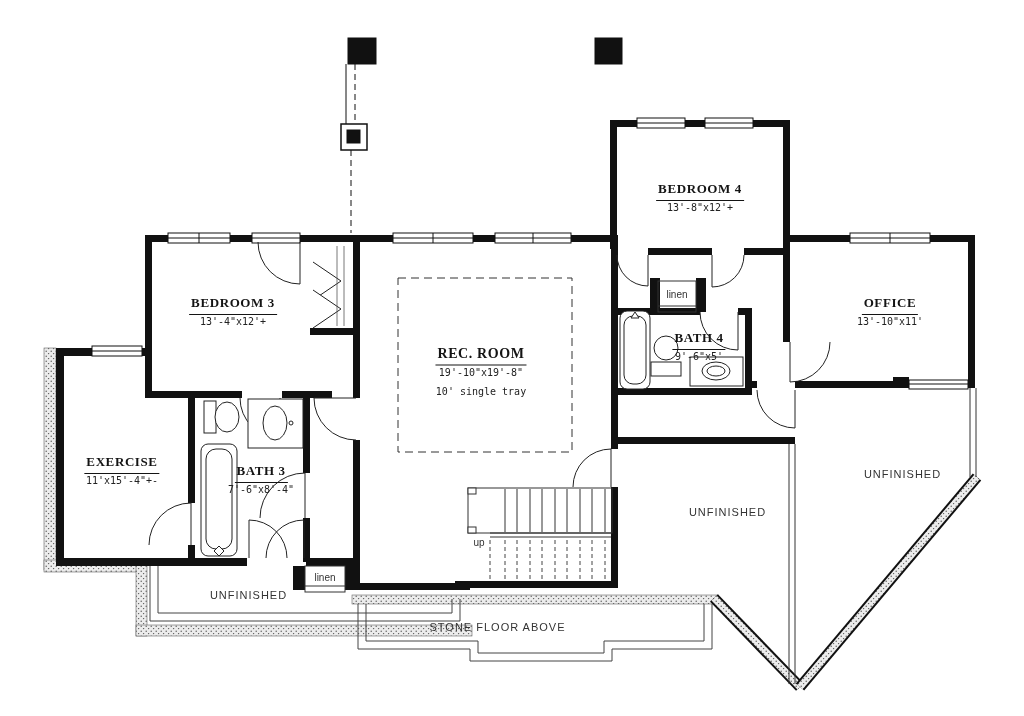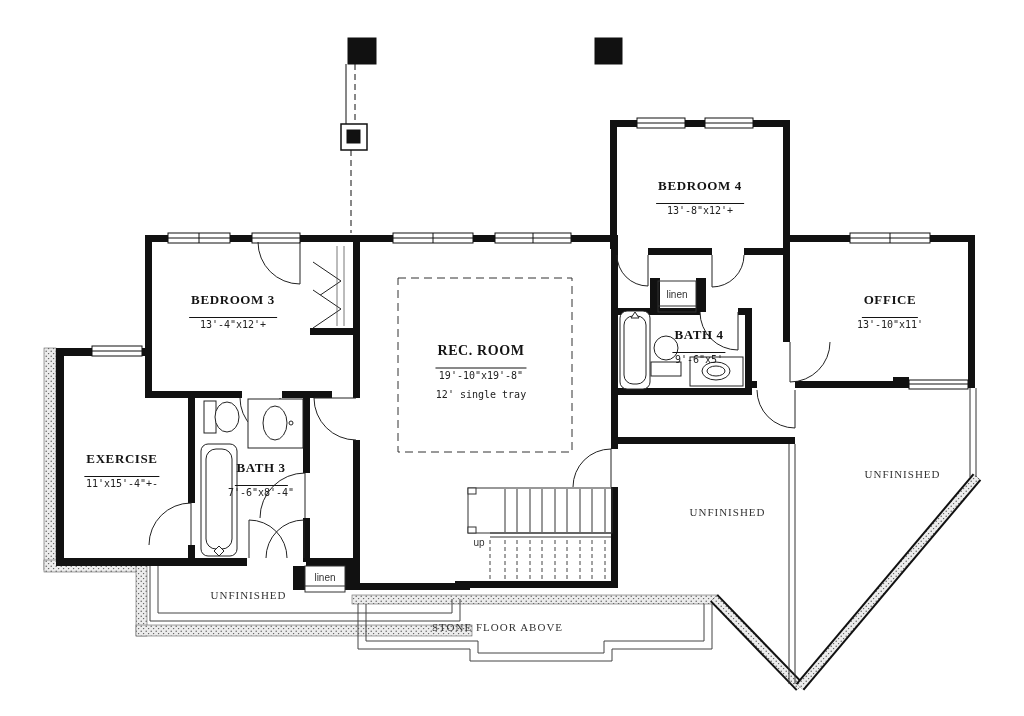--- a/index.html
+++ b/index.html
@@ -1,25 +1,25 @@
 <!DOCTYPE html>
 <html><head>
 <meta charset="utf-8">
 <style>
   html,body{margin:0;padding:0;background:#ffffff;}
   .plan-canvas{position:relative;width:1024px;height:716px;background:#fff;overflow:hidden;
     font-family:"Liberation Sans",sans-serif;}
   .plan-canvas svg{position:absolute;left:0;top:0;}
   .lbl{position:absolute;transform:translate(-50%,-50%);text-align:center;color:#141414;white-space:nowrap;}
   .rname{display:inline-block;font-family:"Liberation Serif",serif;font-weight:bold;font-size:13px;
-    letter-spacing:0.6px;border-bottom:1.5px solid #141414;padding:0 2px 9px 2px;}
+    letter-spacing:0.6px;border-bottom:1.5px solid #141414;padding:0 2px 3px 2px;}
   .rname-lg{font-size:14px;}
   .rdims{font-family:"DejaVu Sans Mono",monospace;font-size:10px;margin-top:1px;letter-spacing:0px;color:#222;}
   .rnote{font-family:"DejaVu Sans Mono",monospace;font-size:10px;margin-top:8px;color:#222;}
-  .area{font-family:Liberation Serif, serif;font-size:11px;letter-spacing:1px;color:#333;padding-left:41px;}
+  .area{font-family:Liberation Sans, sans-serif;font-size:11px;letter-spacing:1px;color:#333;padding-left:41px;}
   .tiny{font-family:Liberation Sans, sans-serif;font-size:10px;color:#333;letter-spacing:0px;}
 </style>
 </head>
 <body>
 
 <div class="plan-canvas">
 
 <svg width="1024" height="716" viewBox="0 0 1024 716">
   <defs>
     <pattern id="stip" width="5" height="5" patternUnits="userSpaceOnUse">
@@ -308,21 +308,21 @@
   </div>
 
   <div class="lbl" style="left:261px;top:478px">
     <div class="rname">BATH 3</div>
     <div class="rdims">7'-6"x8'-4"</div>
   </div>
 
   <div class="lbl" style="left:481px;top:370px">
     <div class="rname rname-lg">REC. ROOM</div>
     <div class="rdims">19'-10"x19'-8"</div>
-    <div class="rnote">12' single tray</div>
+    <div class="rnote">10' single tray</div>
   </div>
 
   <div class="lbl" style="left:700px;top:196px">
     <div class="rname">BEDROOM 4</div>
     <div class="rdims">13'-8"x12'+</div>
   </div>
 
   <div class="lbl" style="left:699px;top:345px">
     <div class="rname">BATH 4</div>
     <div class="rdims">9'-6"x5'</div>

